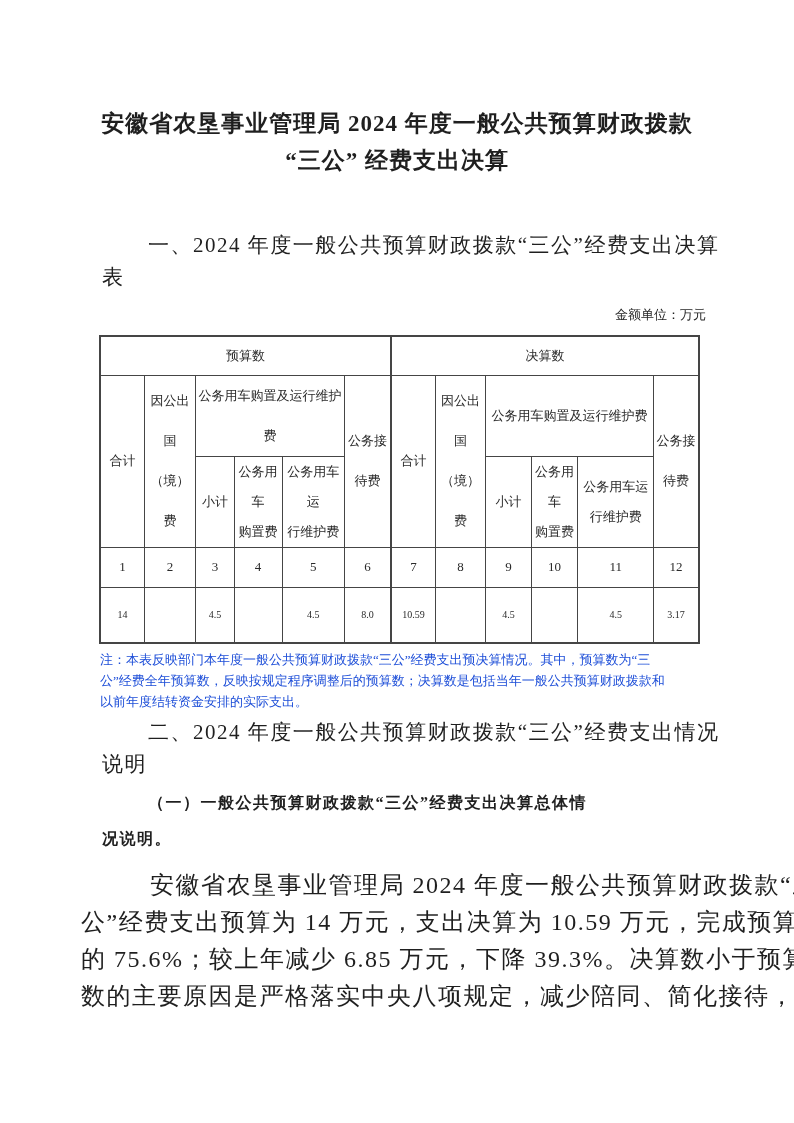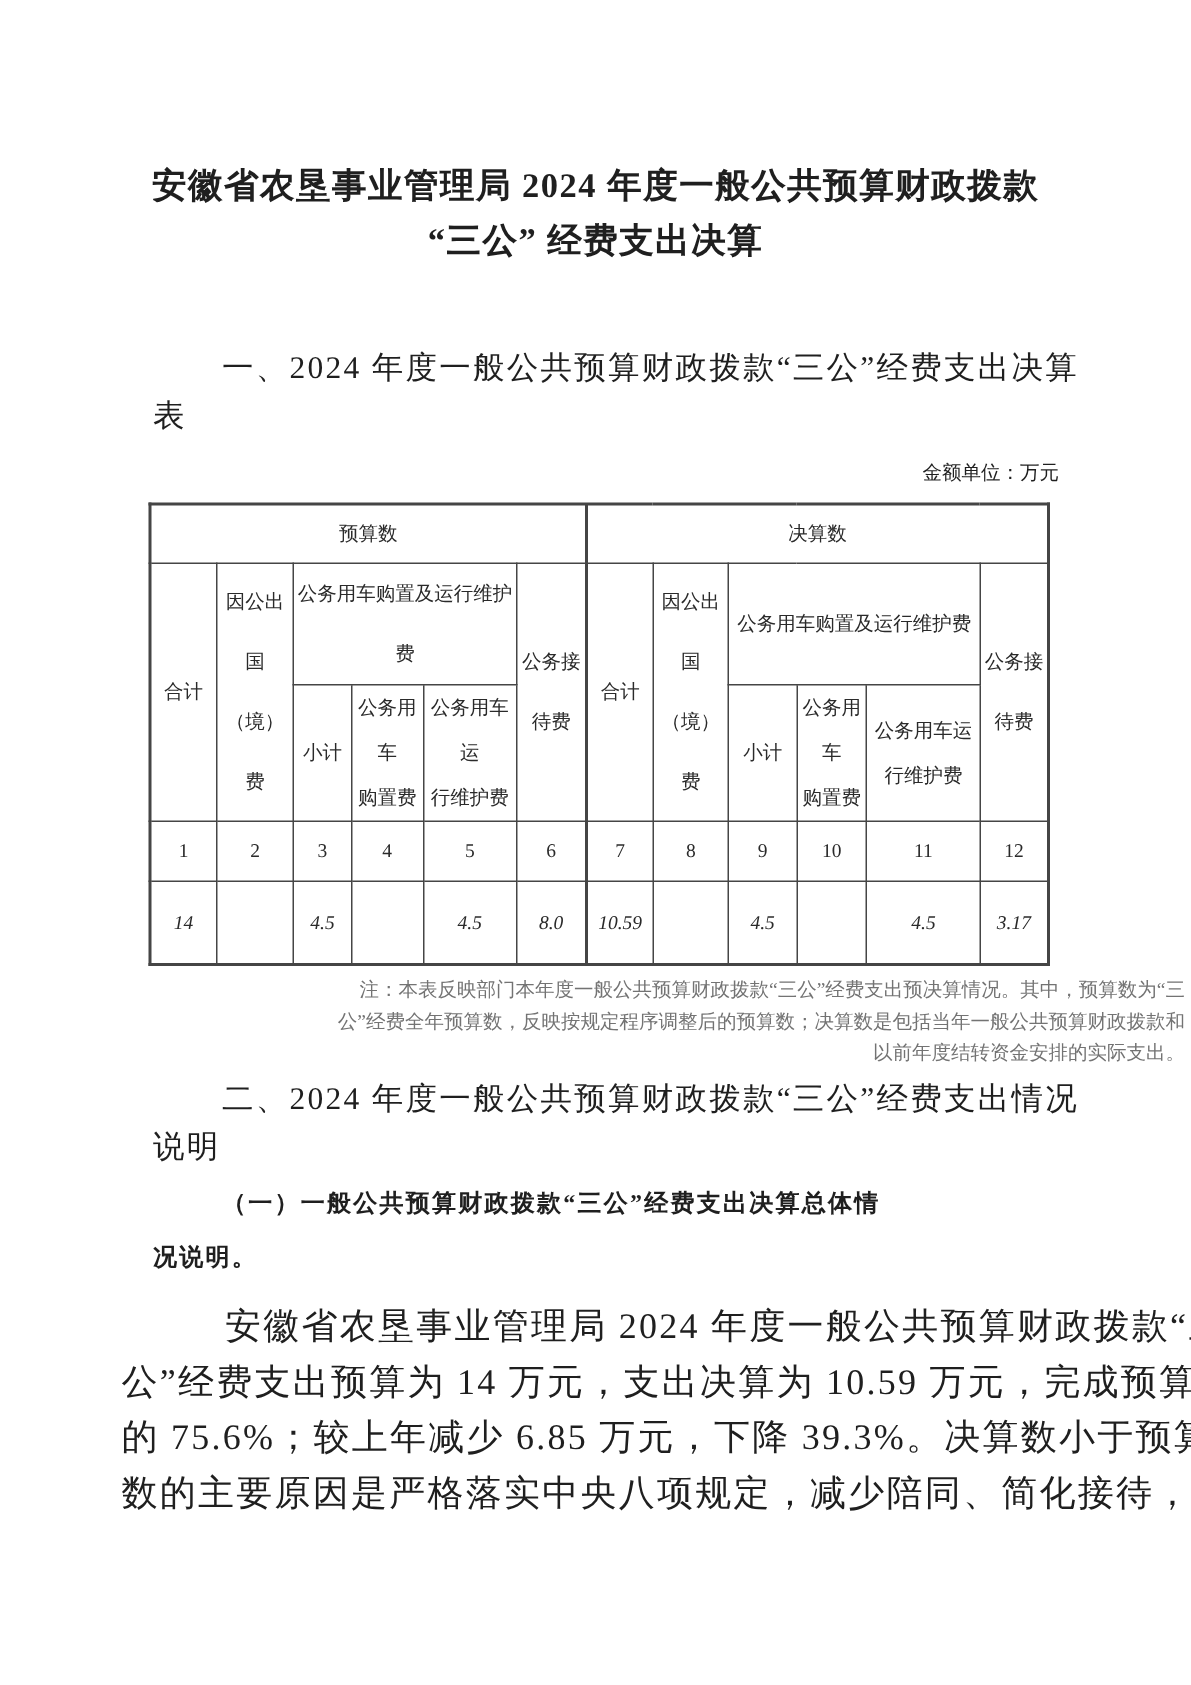--- a/index.html
+++ b/index.html
@@ -59,28 +59,27 @@
     vertical-align: middle;
     white-space: pre-line;
     padding: 0 1px;
   }
   table.san-gong { border: 2px solid #454545; }
   td.mid-divider { border-left-width: 2px !important; }
   tr.group-row td { height: 39px; }
   tr.hdr-top td { height: 45px; line-height: 40px; }
   tr.hdr-sub td { height: 70px; line-height: 30px; }
   tr.idx-row td { height: 40px; font-size: 13px; }
-  tr.val-row td { height: 56px; font-size: 13px; font-style: italic; }
+  tr.val-row td { height: 56px; font-size: 10px; }
   .tbl-note {
-    margin: 5px 4px 0 100px;
+    margin: 5px 16px 0 100px;
     font-size: 13px;
     line-height: 21px;
     white-space: pre;
-    color: #737373;
-    text-align: right;
+    color: #1d4ed8;
   }
   .body-par {
     margin: 10px 0 0 81px;
     text-indent: 69px;
     font-size: 24px;
     line-height: 37px;
     letter-spacing: 1.5px;
     white-space: pre;
   }
 </style>

